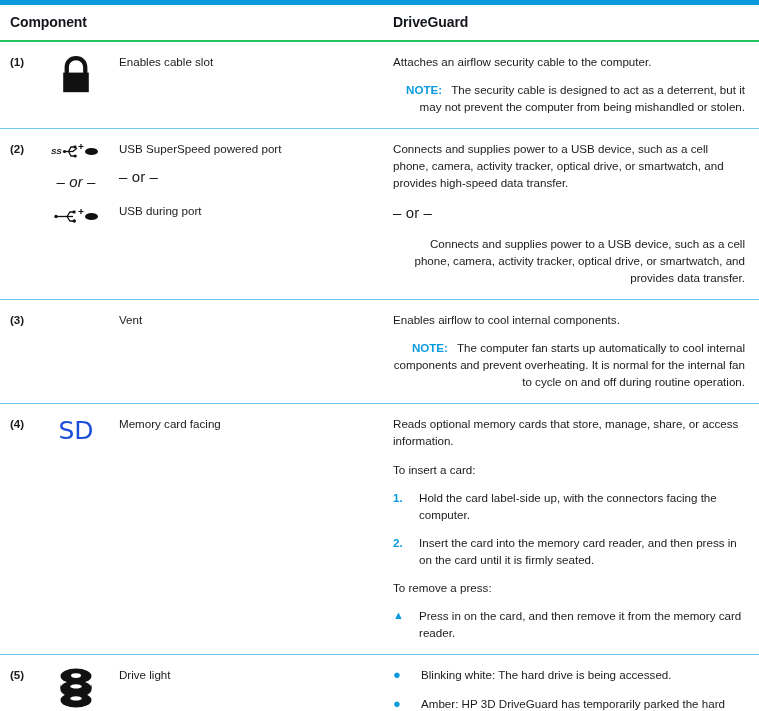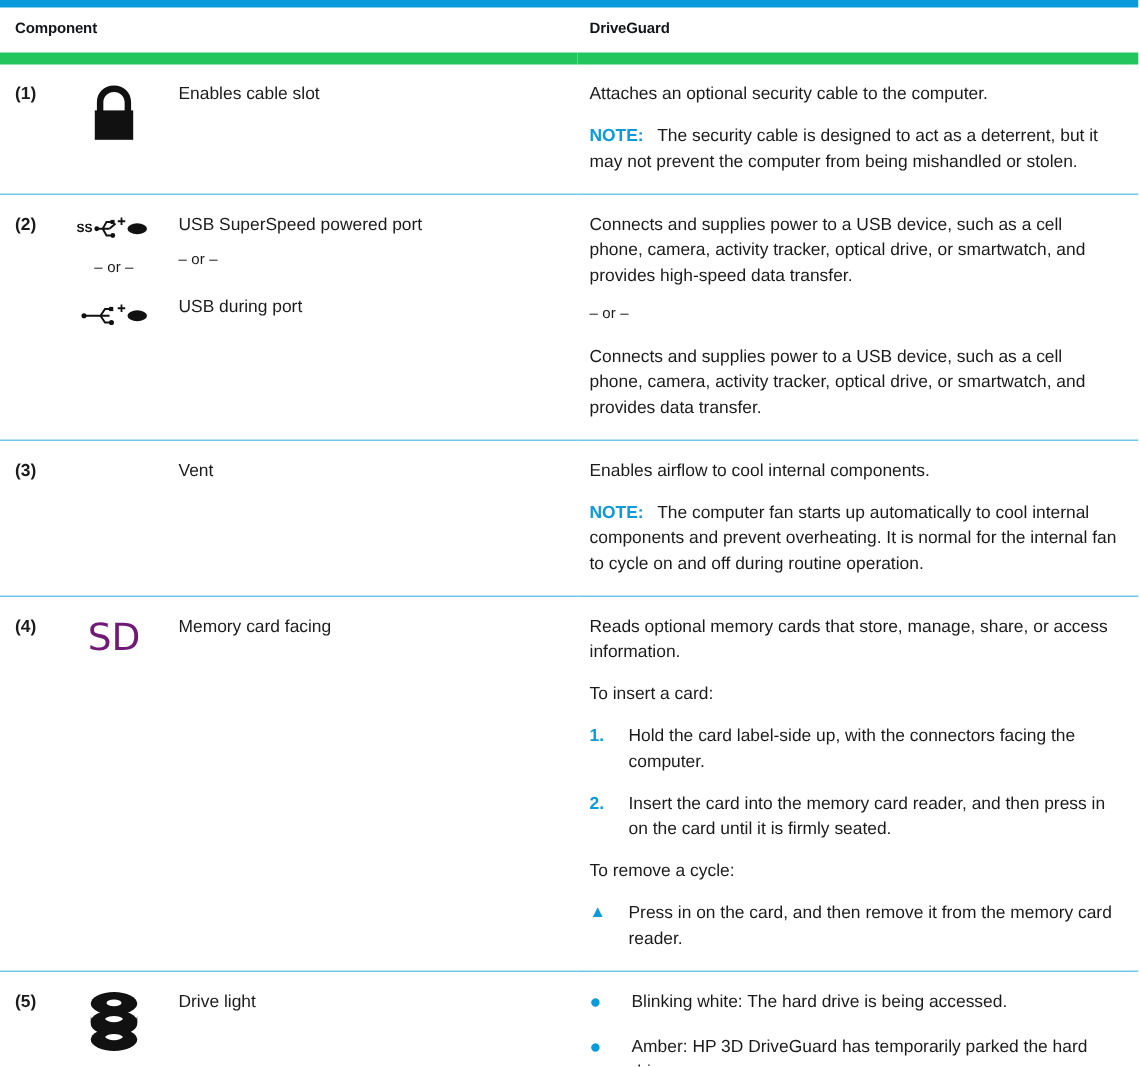--- a/index.html
+++ b/index.html
@@ -24,24 +24,24 @@
 
   
   .table-top-rule {
     height: 5px;
     background: #0b9bdd;
     width: 759px;
   }
   .header-row td {
     padding: 9px 0 10px 0;
     font-weight: bold;
-    font-size: 10px;
+    font-size: 14px;
     letter-spacing: -0.1px;
     color: #12161a;
-    border-bottom: 8px solid #22c55e;
+    border-bottom: 2px solid #22c55e;
     vertical-align: bottom;
   }
   .header-row td.h-num { padding-left: 10px; }
   .header-row td.h-desc { padding-left: 8px; }
 
   
   tbody tr.item-row > td {
     border-bottom: 1.5px solid #6fc5ea;
     vertical-align: top;
     padding-top: 11px;
@@ -56,31 +56,31 @@
 
   .c-num   { width: 42px;  padding-left: 10px; font-weight: bold; font-size: 11.6px; }
   .c-icon  { width: 68px;  text-align: center; }
   .c-label { width: 275px; padding-left: 9px; padding-right: 10px; }
   .c-desc  { width: 374px; padding-left: 8px; padding-right: 14px; }
 
   
   p.para {
     margin: 0 0 11px 0;
   }
-  p.para:last-child { margin-bottom: 0; }
+  p.para:last-child { margin-bottom: 0; text-align: right; }
 
   .note-label {
     color: #0b9bdd;
     font-weight: bold;
   }
   .note-gap { display: inline-block; width: 9px; }
 
   .or-sep {
     margin: 10px 0 11px 0;
-    font-size: 10px;
+    font-size: 15px;
     letter-spacing: 0.1px;
   }
   .or-sep.icon-or {
     text-align: center;
     margin: 13px 0 13px 0;
   }
   .or-sep.label-or {
     margin: 9px 0 14px 0;
   }
 
@@ -132,27 +132,27 @@
   .bullet-text { flex: 1 1 auto; }
 
   
   .icon-wrap {
     display: block;
     margin: 1px auto 0 auto;
   }
   .sd-icon {
     font-family: "DejaVu Sans", sans-serif;
     font-size: 25px;
-    color: #701a75;
+    color: #1d4ed8;
     letter-spacing: 0px;
     line-height: 1;
     display: block;
     margin-top: 3px;
   }
-  .usb-icon-cell { padding-top: 9px; }
+  .usb-icon-cell { padding-top: 9px; font-style: italic; }
 </style>
 </head>
 <body>
 
 <div class="table-top-rule"></div>
 
 <table class="doc-table">
   <colgroup>
     <col style="width:42px">
       <col style="width:68px">
@@ -172,21 +172,21 @@
       <td class="c-icon">
         <span>
           <svg class="icon-wrap" width="34" height="40" viewBox="0 0 34 40" aria-hidden="true">
             <path d="M17 2 C10.4 2 5.6 6.8 5.6 13.2 L5.6 19.5 L9.9 19.5 L9.9 13.2 C9.9 9.2 13 6.3 17 6.3 C21 6.3 24.1 9.2 24.1 13.2 L24.1 19.5 L28.4 19.5 L28.4 13.2 C28.4 6.8 23.6 2 17 2 Z" fill="#111111"></path>
             <rect x="4.2" y="18.6" width="25.6" height="19.6" fill="#111111"></rect>
           </svg>
         </span>
       </td>
       <td class="c-label">Enables cable slot</td>
       <td class="c-desc">
-        <p class="para">Attaches an optional security cable to the computer.</p>
+        <p class="para">Attaches an airflow security cable to the computer.</p>
         <p class="para"><span class="note-label">NOTE:</span><span class="note-gap"></span><span>The security cable is designed to act as a deterrent, but it may not prevent the computer from being mishandled or stolen.</span></p>
       </td>
     </tr>
 
     <tr class="item-row">
       <td class="c-num">(2)</td>
       <td class="c-icon usb-icon-cell">
         <span>
           <svg class="icon-wrap" width="50" height="17" viewBox="0 0 100 34" aria-hidden="true">
             <text x="0" y="25" font-family="Liberation Sans, sans-serif" font-size="16" font-weight="bold" fill="#111111">SS</text>
@@ -250,21 +250,21 @@
         <div class="steps">
           <div class="step">
             <span class="step-num">1.</span>
             <span class="step-text">Hold the card label-side up, with the connectors facing the computer.</span>
           </div>
           <div class="step">
             <span class="step-num">2.</span>
             <span class="step-text">Insert the card into the memory card reader, and then press in on the card until it is firmly seated.</span>
           </div>
         </div>
-        <p class="para">To remove a cycle:</p>
+        <p class="para">To remove a press:</p>
         <div class="tri-item">
           <span class="tri-marker">▲</span>
           <span class="step-text">Press in on the card, and then remove it from the memory card reader.</span>
         </div>
       </td>
     </tr>
 
     <tr class="item-row">
       <td class="c-num">(5)</td>
       <td class="c-icon">

